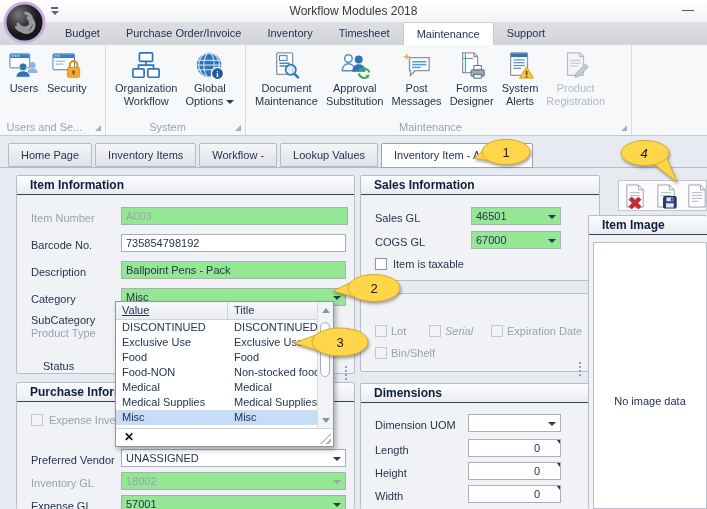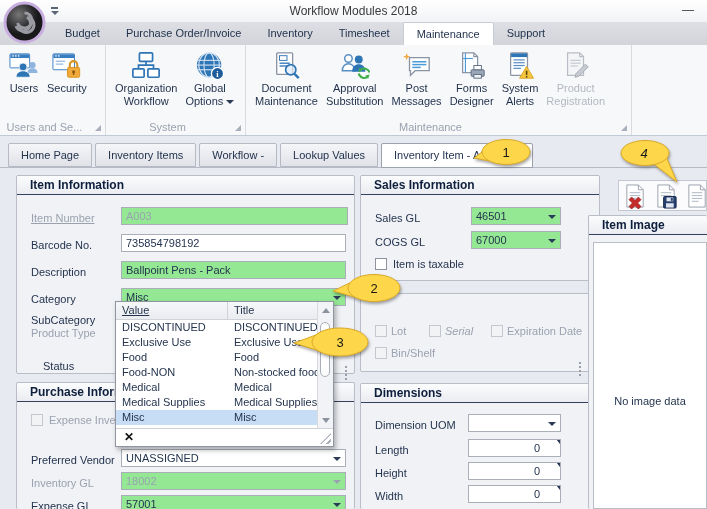--- a/index.html
+++ b/index.html
@@ -355,21 +355,21 @@
   <div class="dtab">Workflow -</div>
   <div class="dtab">Lookup Values</div>
   <div class="dtab active">
     <span>Inventory Item - A003</span>
     <span class="close">✕</span>
   </div>
 </div>
 
 <div class="gbox" style="left:16px;top:175px;width:339px;height:199px;">
   <div class="ghead">Item Information</div>
-  <div class="flabel dim" style="left:14px;top:35px;text-decoration:underline;">Item Number</div>
+  <div class="flabel dim" style="left:14px;top:35px;">Item Number</div>
   <div class="fld green dimtext" style="left:104px;top:31px;width:227px;">A003</div>
   <div class="flabel" style="left:14px;top:62px;">Barcode No.</div>
   <div class="fld" style="left:104px;top:58px;width:225px;">735854798192</div>
   <div class="flabel" style="left:14px;top:89px;">Description</div>
   <div class="fld green" style="left:104px;top:85px;width:225px;">Ballpoint Pens - Pack</div>
   <div class="flabel" style="left:14px;top:116px;">Category</div>
   <div class="fld green combo" style="left:104px;top:112px;width:225px;">
     <span>Misc</span>
     <span class="carrow"></span>
   </div>

